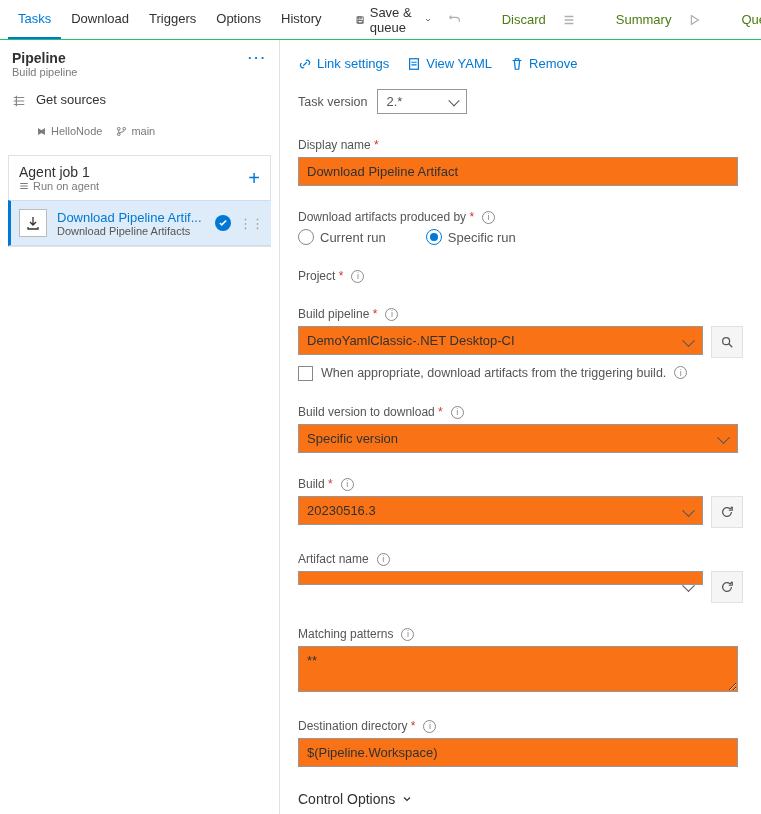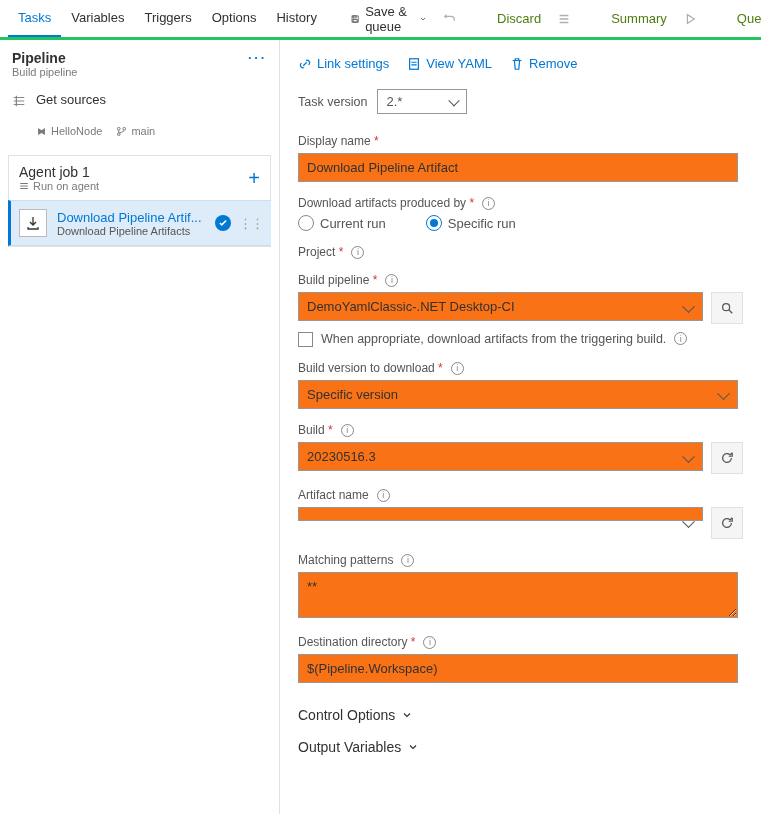--- a/index.html
+++ b/index.html
@@ -10,21 +10,21 @@
     color: #323130;
     background: #fff;
     width: 761px;
     height: 814px;
     overflow: hidden;
   }
   .root { display: flex; flex-direction: column; height: 100%; }
   
   .tabs {
     display: flex; align-items: center;
-    border-bottom: 3px solid #22c55e;
+    border-bottom: 1px solid #22c55e;
     height: 40px;
     padding: 0 8px;
   }
   .tab {
     padding: 0 10px;
     height: 100%;
     display: flex; align-items: center;
     cursor: pointer;
     color: #323130;
     border-bottom: 2px solid transparent;
@@ -131,21 +131,21 @@
     padding: 6px 0 18px 0;
     align-items: center;
   }
   .link {
     color: #0078d4; cursor: pointer;
     display: flex; align-items: center; gap: 5px;
     font-size: 13px;
     text-align: right;
   }
   .link svg { width: 14px; height: 14px; stroke: #0078d4; fill: none; }
-  .field-row { margin-bottom: 14px; }
+  .field-row { margin-bottom: 14px; margin-top: 24px; }
   .field-label {
     font-size: 12px;
     color: #555;
     margin-bottom: 5px;
     display: flex; align-items: center; gap: 8px;
   }
   .req { color: #d13438; }
   .info-icon {
     width: 13px; height: 13px;
     border: 1px solid #888; border-radius: 50%;
@@ -238,21 +238,21 @@
   .section-header svg { width:12px; height:12px; }
   .short { max-width: 440px; }
 </style>
 </head>
 <body>
 
 <div class="root">
 
   <div class="tabs">
     <div class="tab active">Tasks</div>
-    <div class="tab">Variables</div>
+    <div class="tab">Download</div>
     <div class="tab">Triggers</div>
     <div class="tab">Options</div>
     <div class="tab">History</div>
     <div class="tb-sep"></div>
     <div class="tb-btn">
       <svg viewBox="0 0 16 16" fill="none" stroke="#323130" stroke-width="1.3">
           <rect x="2" y="2" width="12" height="12"></rect>
           <rect x="4" y="2" width="6" height="4"></rect>
           <rect x="4" y="9" width="8" height="5"></rect>
         </svg>

